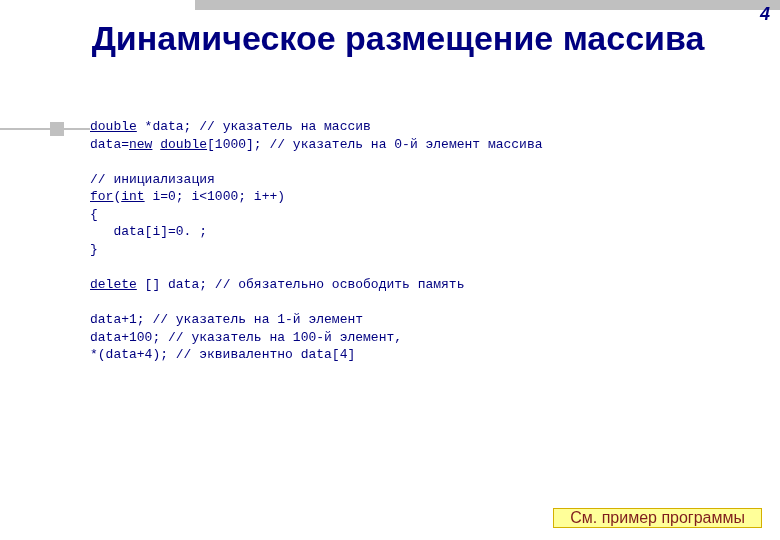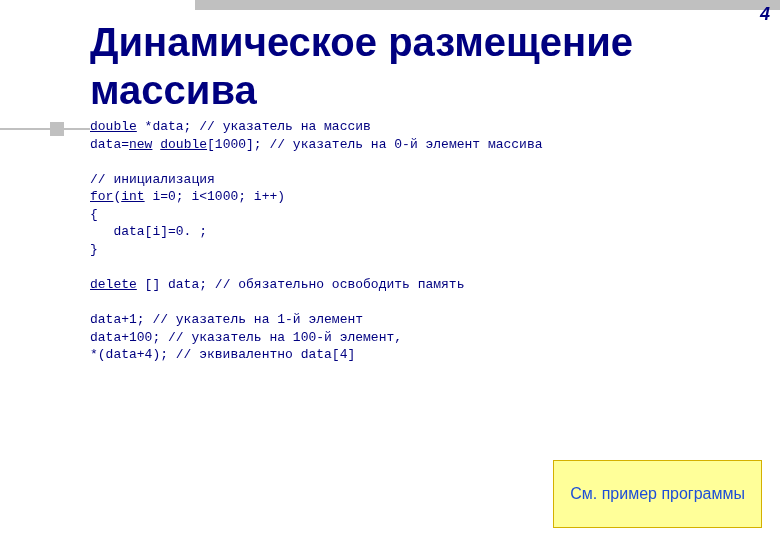--- a/index.html
+++ b/index.html
@@ -27,22 +27,22 @@
     font-size: 18px;
     font-weight: bold;
     color: #000080;
     font-style: italic;
   }
   .title {
     position: absolute;
     top: 18px;
     left: 90px;
     right: 74px;
-    text-align: left;
-    font-size: 40px;
+    text-align: center;
+    font-size: 34px;
     font-weight: bold;
     color: #000080;
     line-height: 1.2;
   }
   .left-line {
     position: absolute;
     top: 128px;
     left: 0;
     width: 90px;
     height: 2px;
@@ -67,23 +67,23 @@
     line-height: 1.35;
     white-space: pre;
   }
   .kw { text-decoration: underline; }
   .footer-note {
     position: absolute;
     bottom: 12px;
     right: 18px;
     background: #ffff99;
     border: 1px solid #d4b000;
-    padding: 24px 16px;
+    padding: 0 16px;
     font-size: 16px;
-    color: #1d4ed8;
+    color: #7f1d1d;
     font-family: Arial, sans-serif;
   }
 </style>
 </head>
 <body>
 
 <div class="topbar"></div>
 <div class="page-number">4</div>
 
 <div class="title">Динамическое размещение массива</div>

